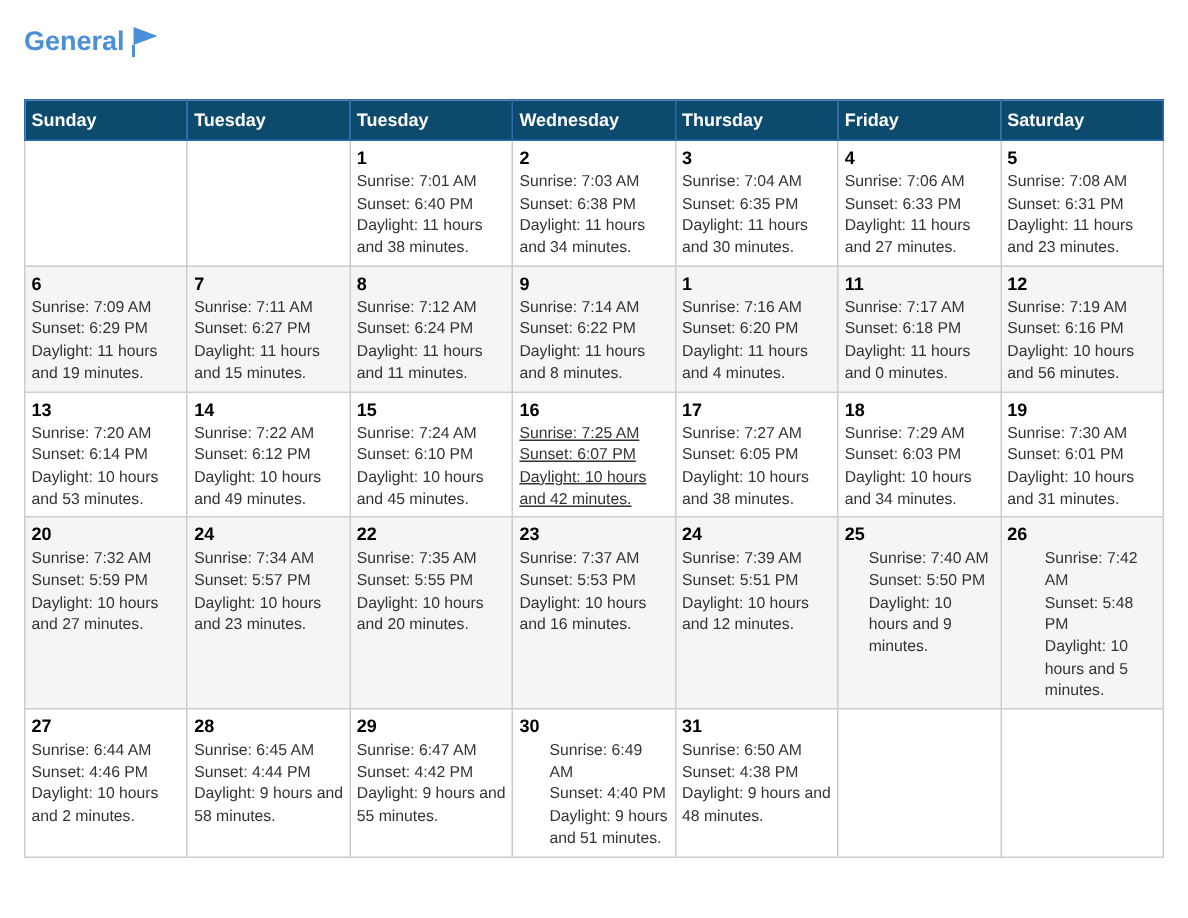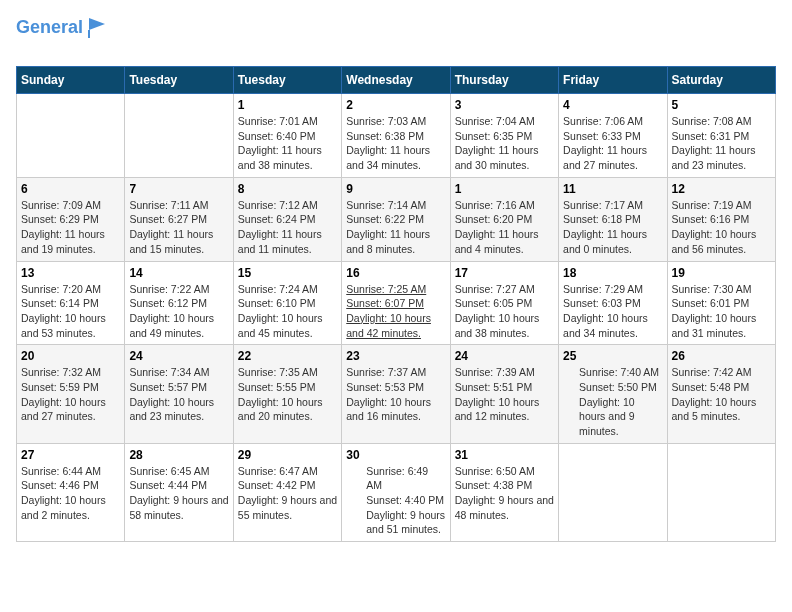--- a/index.html
+++ b/index.html
@@ -272,21 +272,21 @@
 Daylight: 10 hours and 12 minutes.</div>
         </td>
         <td>
           <span class="day-num">25</span>
           <div class="day-info" style="white-space: pre-line; margin-left: 16px;">Sunrise: 7:40 AM
 Sunset: 5:50 PM
 Daylight: 10 hours and 9 minutes.</div>
         </td>
         <td>
           <span class="day-num">26</span>
-          <div class="day-info" style="white-space: pre-line;">Sunrise: 7:42 AM
+          <div class="day-info" style="white-space: pre-line; margin-left: 25px;">Sunrise: 7:42 AM
 Sunset: 5:48 PM
 Daylight: 10 hours and 5 minutes.</div>
         </td>
       </tr>
       <tr>
         <td>
           <span class="day-num">27</span>
           <div class="day-info" style="white-space: pre-line;">Sunrise: 6:44 AM
 Sunset: 4:46 PM
 Daylight: 10 hours and 2 minutes.</div>

